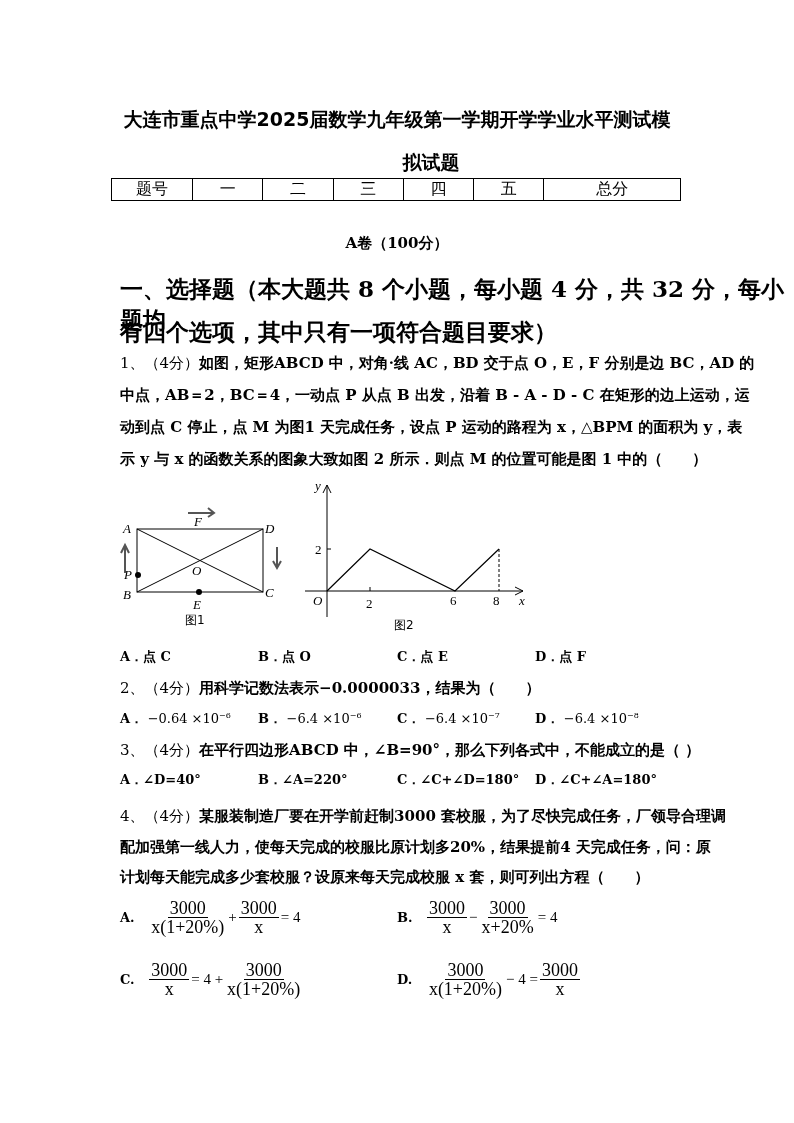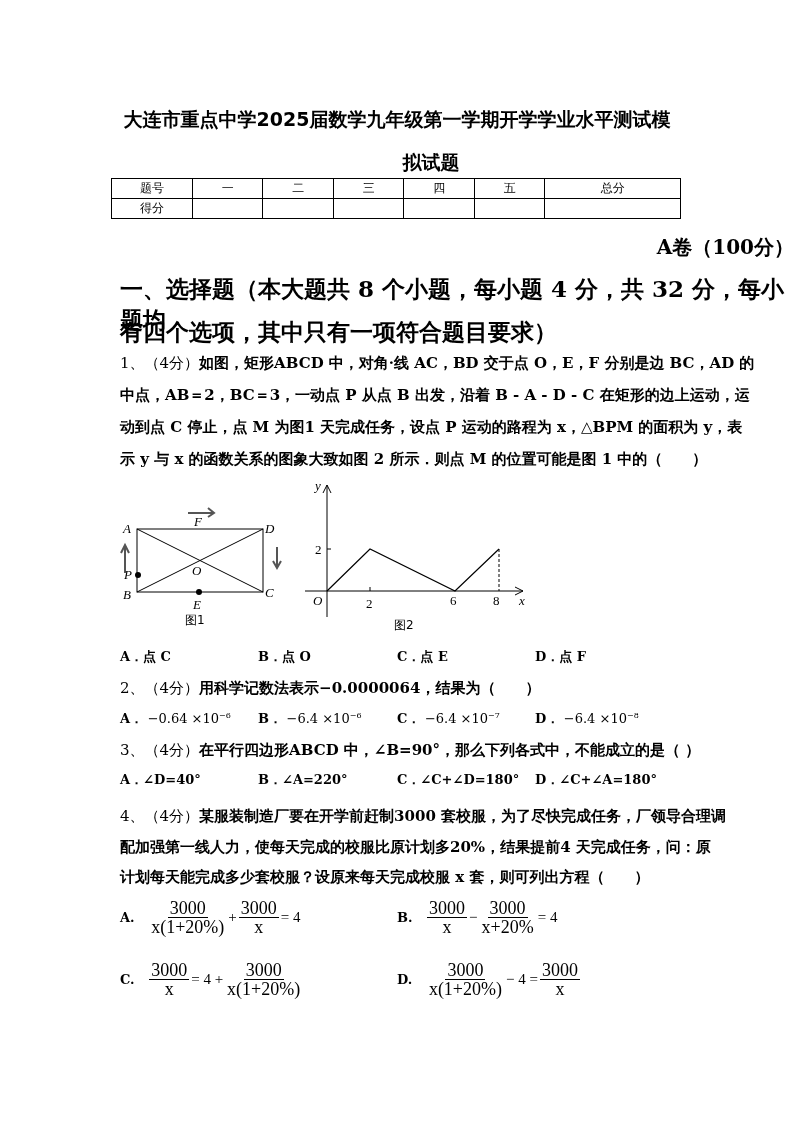--- a/index.html
+++ b/index.html
@@ -3,24 +3,24 @@
 <meta charset="utf-8">
 <style>
   html, body { margin: 0; padding: 0; background: #ffffff; }
   body { width: 794px; height: 1123px; position: relative; overflow: hidden;
          font-family: "DejaVu Serif", "Liberation Serif", serif; color: #000; }
   .title { position: absolute; left: 0; width: 794px; text-align: center;
            font-family: "DejaVu Sans", sans-serif; font-weight: bold; font-size: 19px; }
   .t1 { top: 107px; }
   .t2 { top: 150px; margin-left: 34px; }
   table.score { position: absolute; left: 111px; top: 178px; width: 570px;
-                border-collapse: collapse; font-size: 12px; font-family: "DejaVu Sans", sans-serif; }
+                border-collapse: collapse; font-size: 16px; font-family: "DejaVu Sans", sans-serif; }
   table.score td { border: 1px solid #000; height: 19px; text-align: center; padding: 0; }
-  .vol { position: absolute; top: 234px; left: 0; width: 794px; text-align: right;
-         font-size: 20px; font-weight: bold; }
+  .vol { position: absolute; top: 234px; left: 0; width: 794px; text-align: center;
+         font-size: 15px; font-weight: bold; }
   .sec { position: absolute; left: 120px; font-size: 23px; font-weight: bold; }
   .line { position: absolute; left: 120px; font-size: 15px; white-space: nowrap; }
   .b { font-weight: bold; }
   .opt { position: absolute; font-size: 13px; white-space: nowrap; font-weight: bold; }
   .opt .v { font-weight: normal; }
   sup { font-size: 8px; }
   .fig { position: absolute; }
   .frac { display: inline-flex; flex-direction: column; align-items: center; vertical-align: middle;
           font-family: "Liberation Serif", serif; font-size: 18px; font-weight: normal; }
   .frac .num { border-bottom: 1px solid #000; padding: 0 2px; line-height: 18px; }
@@ -37,41 +37,32 @@
   <tbody>
       <tr>
     <td style="width:80px">题号</td>
     <td>一</td>
     <td>二</td>
     <td>三</td>
     <td>四</td>
     <td>五</td>
     <td>总分</td>
   </tr>
-  <tr>
-    <td>得分</td>
-    <td></td>
-    <td></td>
-    <td></td>
-    <td></td>
-    <td></td>
-    <td></td>
-  </tr>
 </tbody>
   </table>
 
 <div class="vol">A卷（100分）</div>
 
 <div class="sec" style="top:274px">一、选择题（本大题共 8 个小题，每小题 4 分，共 32 分，每小题均</div>
 <div class="sec" style="top:317px">有四个选项，其中只有一项符合题目要求）</div>
 
 <div class="line" style="top:354px">
   <span>1、</span><span>（4分）</span><span class="b">如图，矩形ABCD 中，对角·线 AC，BD 交于点 O，E，F 分别是边 BC，AD 的</span>
 </div>
-<div class="line b" style="top:386px">中点，AB＝2，BC＝3，一动点 P 从点 B 出发，沿着 B - A - D - C 在矩形的边上运动，运</div>
+<div class="line b" style="top:386px">中点，AB＝2，BC＝4，一动点 P 从点 B 出发，沿着 B - A - D - C 在矩形的边上运动，运</div>
 <div class="line b" style="top:418px">动到点 C 停止，点 M 为图1 天完成任务，设点 P 运动的路程为 x，△BPM 的面积为 y，表</div>
 <div class="line b" style="top:450px">示 y 与 x 的函数关系的图象大致如图 2 所示．则点 M 的位置可能是图 1 中的（　　）</div>
 
 <svg class="fig" style="left:110px;top:475px" width="190" height="160">
   <g stroke="#000" stroke-width="1" fill="none">
     <rect x="27" y="54" width="126" height="63"></rect>
     <line x1="27" y1="54" x2="153" y2="117"></line>
     <line x1="153" y1="54" x2="27" y2="117"></line>
   </g>
   <g stroke="#555" stroke-width="2" fill="none">
@@ -119,21 +110,21 @@
   </g>
   <text x="99" y="154" font-family="DejaVu Sans, sans-serif" font-size="12" fill="#000">图2</text>
 </svg>
 
 <div class="opt" style="left:120px;top:648px"><span>A．</span><span>点 C</span></div>
 <div class="opt" style="left:258px;top:648px"><span>B．</span><span>点 O</span></div>
 <div class="opt" style="left:397px;top:648px"><span>C．</span><span>点 E</span></div>
 <div class="opt" style="left:535px;top:648px"><span>D．</span><span>点 F</span></div>
 
 <div class="line" style="top:679px">
-  <span>2、</span><span>（4分）</span><span class="b">用科学记数法表示−0.0000064，结果为（　　）</span>
+  <span>2、</span><span>（4分）</span><span class="b">用科学记数法表示−0.0000033，结果为（　　）</span>
 </div>
 <div class="opt" style="left:120px;top:710px"><span>A．</span> <span class="v">−0.64 ×10</span><sup class="v">−6</sup></div>
 <div class="opt" style="left:258px;top:710px"><span>B．</span> <span class="v">−6.4 ×10</span><sup class="v">−6</sup></div>
 <div class="opt" style="left:397px;top:710px"><span>C．</span> <span class="v">−6.4 ×10</span><sup class="v">−7</sup></div>
 <div class="opt" style="left:535px;top:710px"><span>D．</span> <span class="v">−6.4 ×10</span><sup class="v">−8</sup></div>
 
 <div class="line" style="top:741px">
   <span>3、</span><span>（4分）</span><span class="b">在平行四边形ABCD 中，∠B=90°，那么下列各式中，不能成立的是（ ）</span>
 </div>
 <div class="opt" style="left:120px;top:771px"><span>A．</span><span>∠D=40°</span></div>

